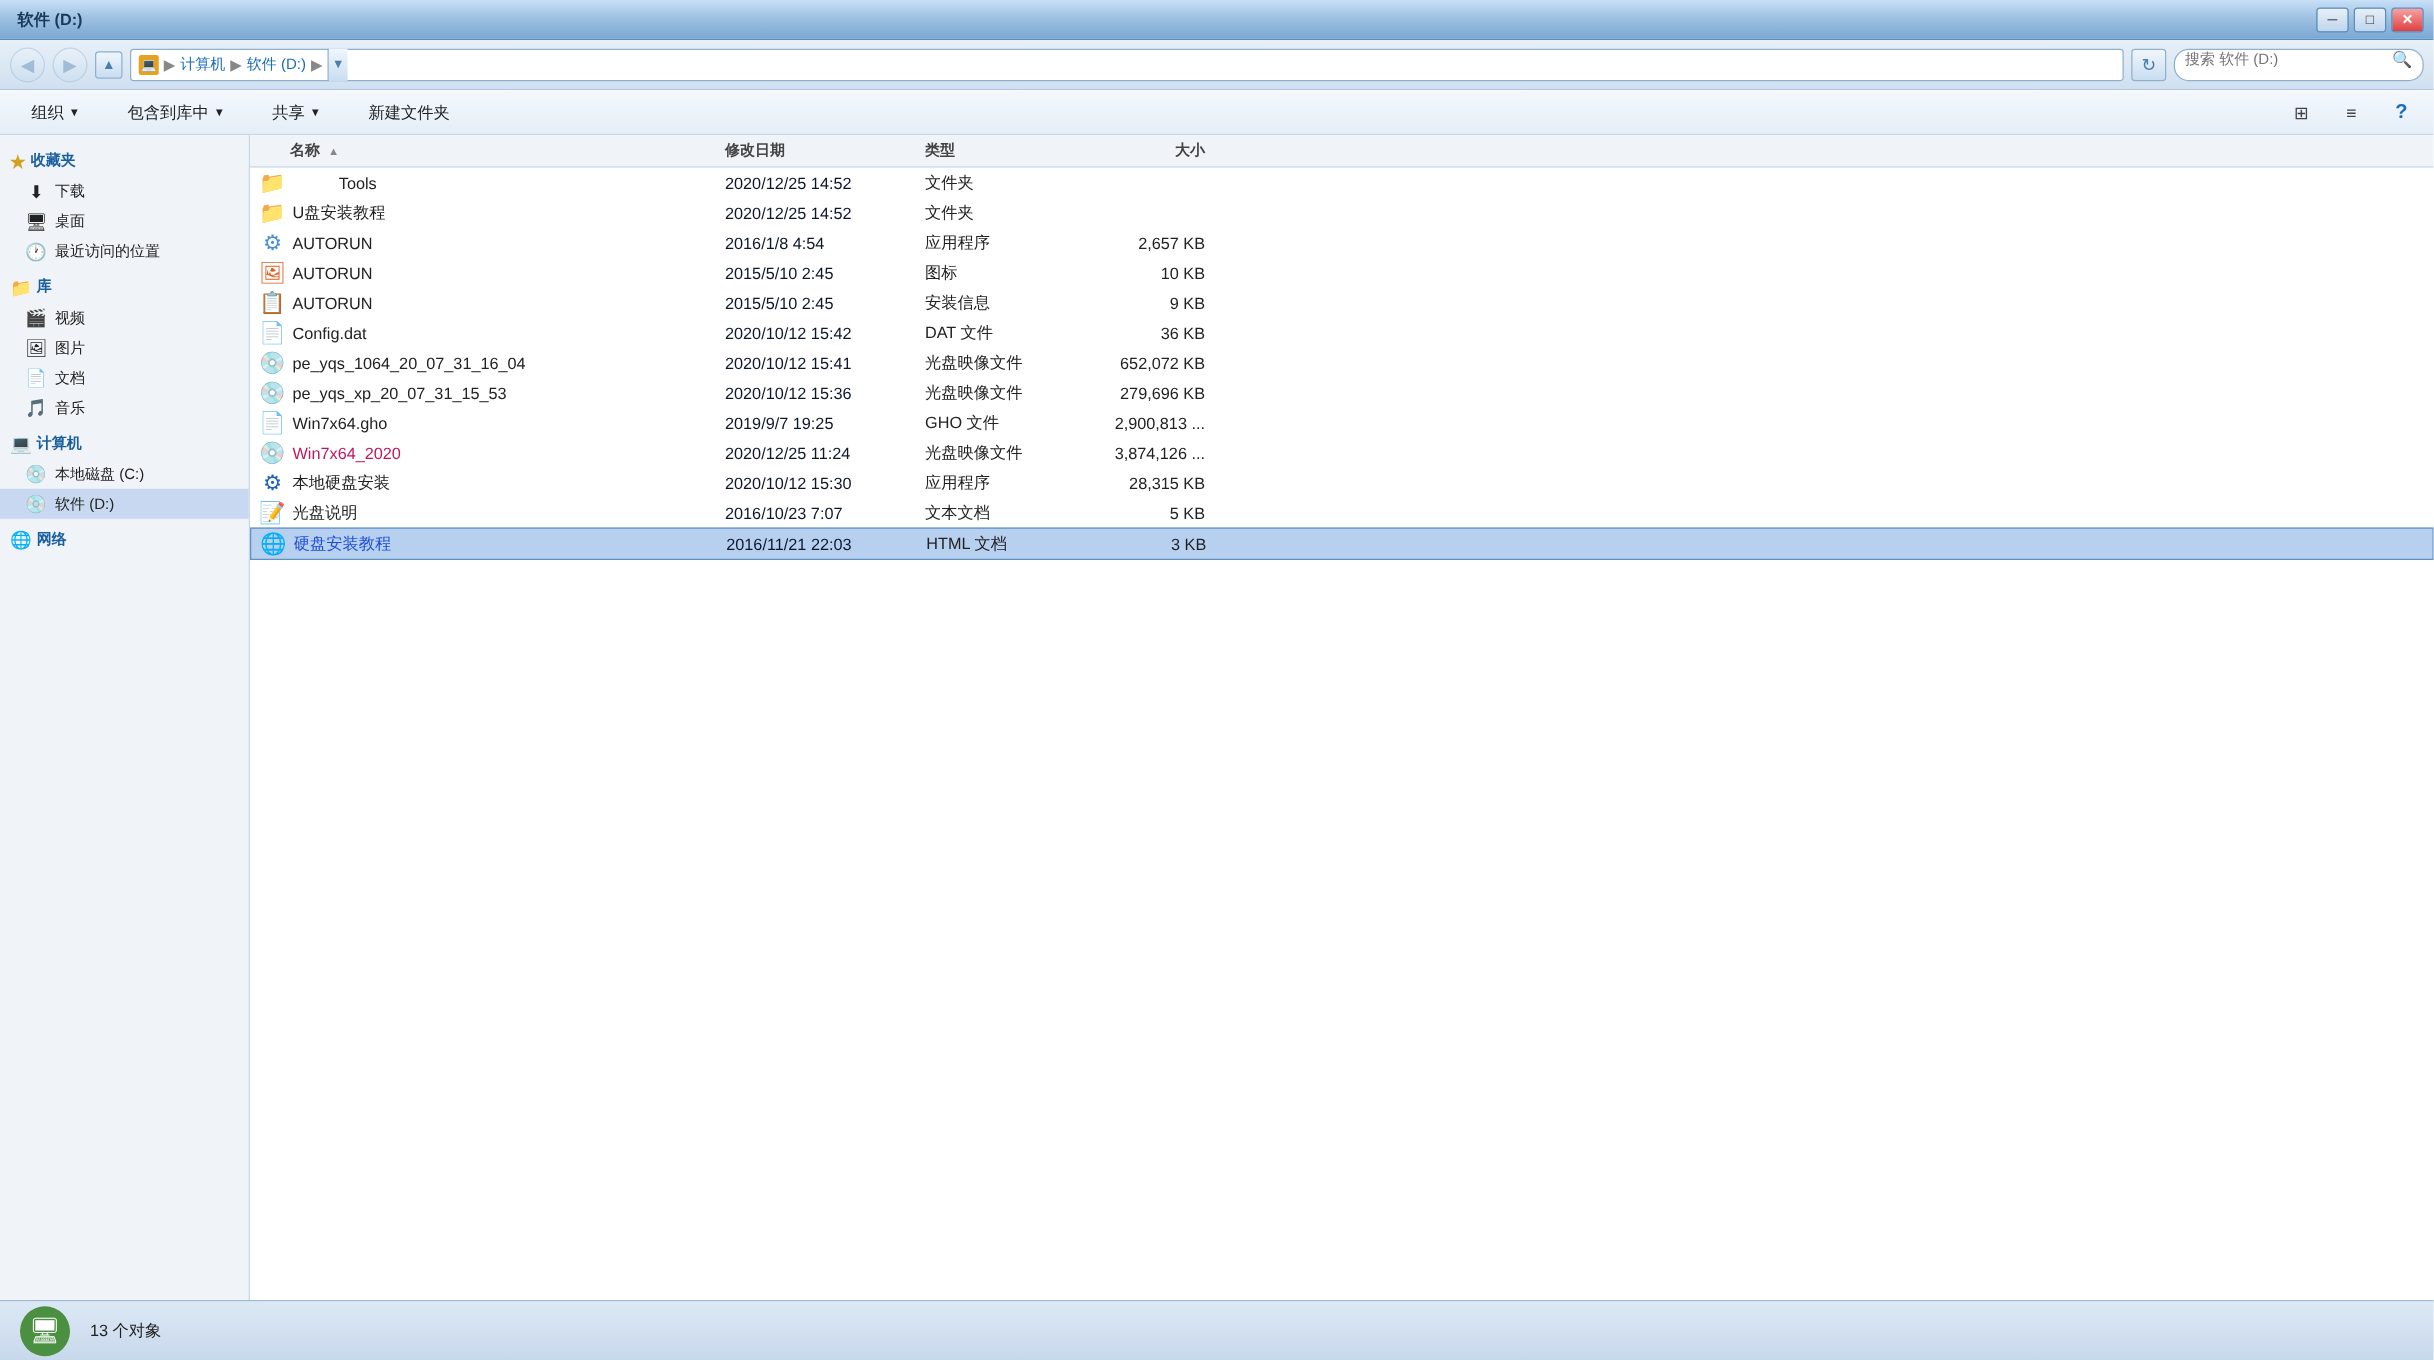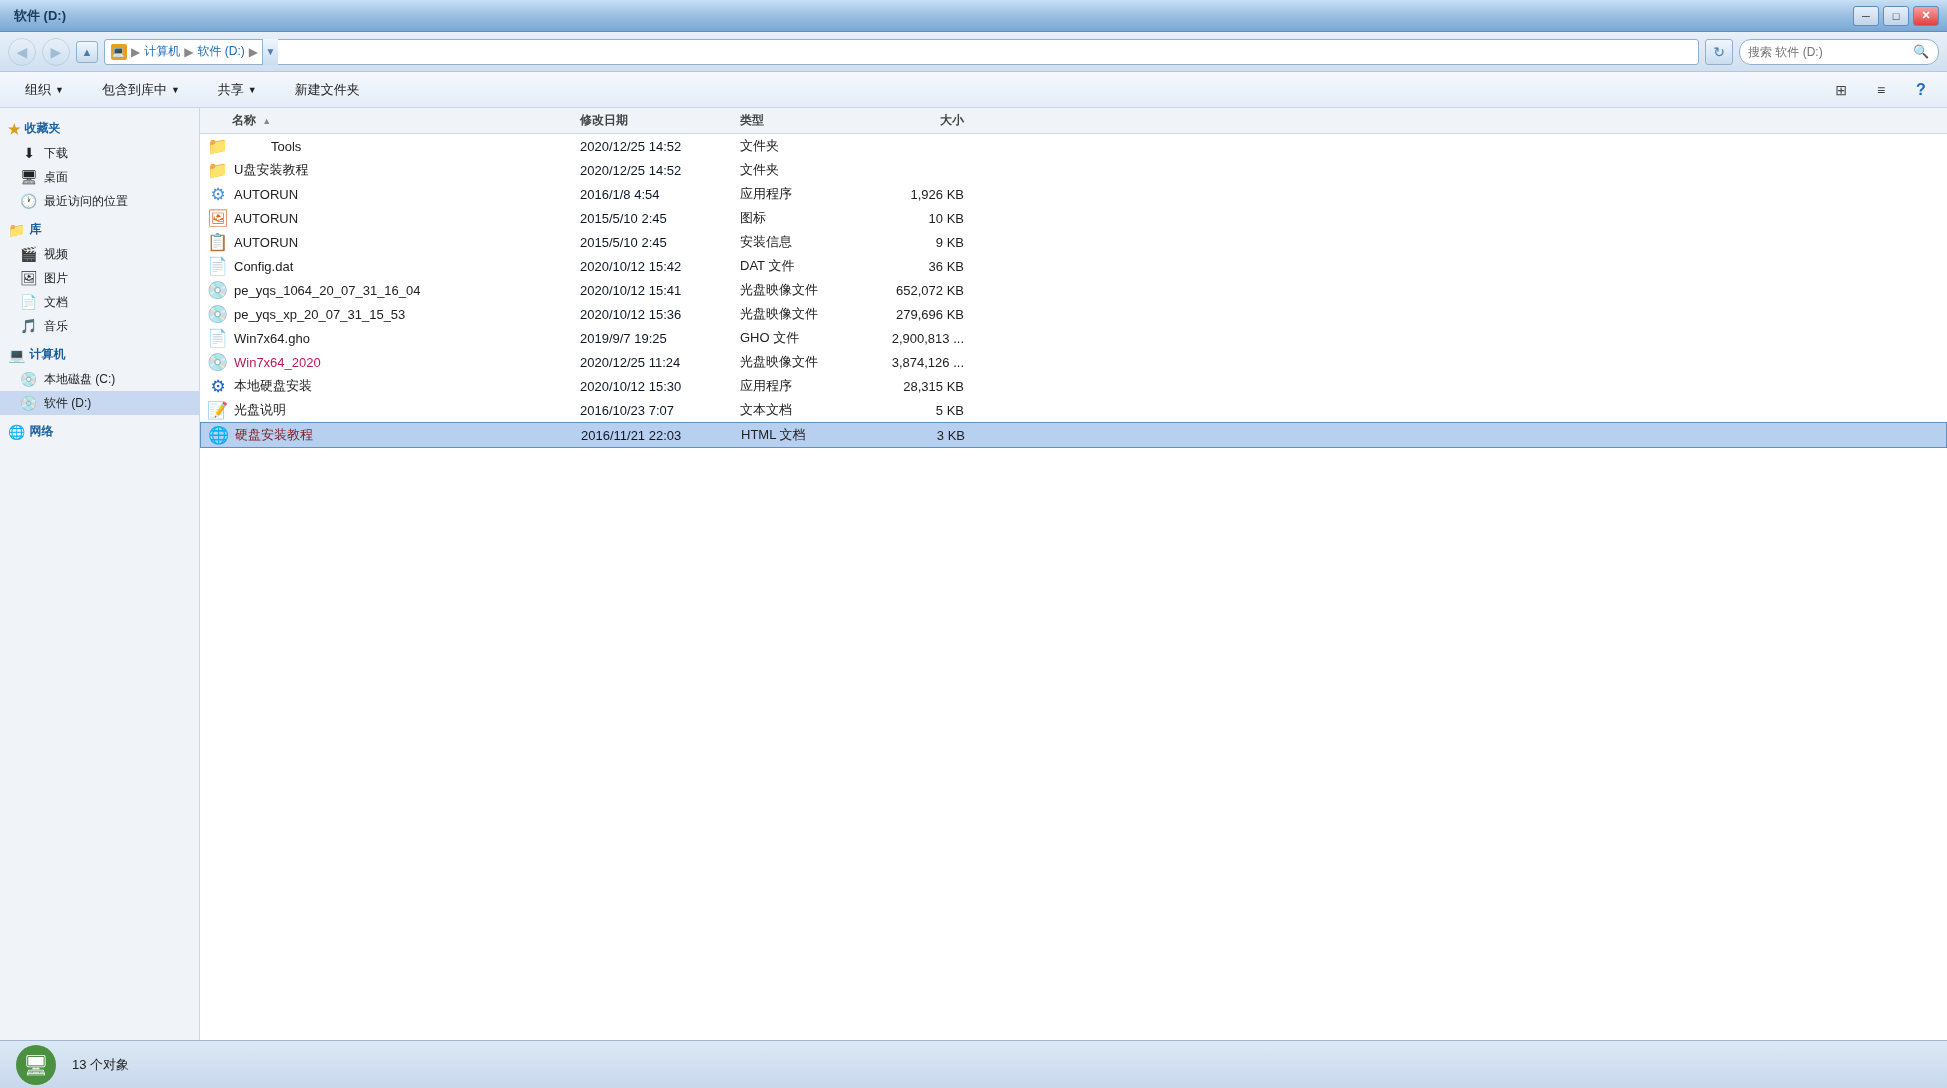--- a/index.html
+++ b/index.html
@@ -142,21 +142,21 @@
       color: #4a7fac;
       font-size: 14px;
     }
     .search-bar {
       width: 200px;
       height: 26px;
       background: white;
       border: 1px solid #90b0d0;
       border-radius: 12px;
       display: flex;
-      align-items: center;
+      align-items: flex-start;
       padding: 0 8px;
       gap: 4px;
     }
     .search-bar input {
       border: none;
       outline: none;
       flex: 1;
       font-size: 12px;
       color: #aaa;
       background: transparent;
@@ -497,21 +497,21 @@
     <div class="file-type-cell">文件夹</div>
     <div class="file-size-cell"></div>
   </div>
         <div class="file-row">
     <div class="file-name-cell">
       <div class="file-icon" style="color:#4a8fdc; font-size:17px;">⚙</div>
       <span style="color:#222;">AUTORUN</span>
     </div>
     <div class="file-date-cell">2016/1/8 4:54</div>
     <div class="file-type-cell">应用程序</div>
-    <div class="file-size-cell">1,926 KB</div>
+    <div class="file-size-cell">2,657 KB</div>
   </div>
         <div class="file-row">
     <div class="file-name-cell">
       <div class="file-icon" style="color:#e06020; font-size:17px;">🖼</div>
       <span style="color:#222;">AUTORUN</span>
     </div>
     <div class="file-date-cell">2015/5/10 2:45</div>
     <div class="file-type-cell">图标</div>
     <div class="file-size-cell">10 KB</div>
   </div>
@@ -583,21 +583,21 @@
       <div class="file-icon" style="color:#4040d0; font-size:17px;">📝</div>
       <span style="color:#222;font-family:Liberation Mono, monospace;">光盘说明</span>
     </div>
     <div class="file-date-cell">2016/10/23 7:07</div>
     <div class="file-type-cell">文本文档</div>
     <div class="file-size-cell">5 KB</div>
   </div>
         <div class="file-row selected-highlight">
     <div class="file-name-cell">
       <div class="file-icon" style="color:#e04040; font-size:17px;">🌐</div>
-      <span style="color:#7f1d1d;">硬盘安装教程</span>
+      <span style="color:#1d4ed8;">硬盘安装教程</span>
     </div>
     <div class="file-date-cell">2016/11/21 22:03</div>
     <div class="file-type-cell">HTML 文档</div>
     <div class="file-size-cell">3 KB</div>
   </div>
       </div>
 
   </div>
 </div>
 

